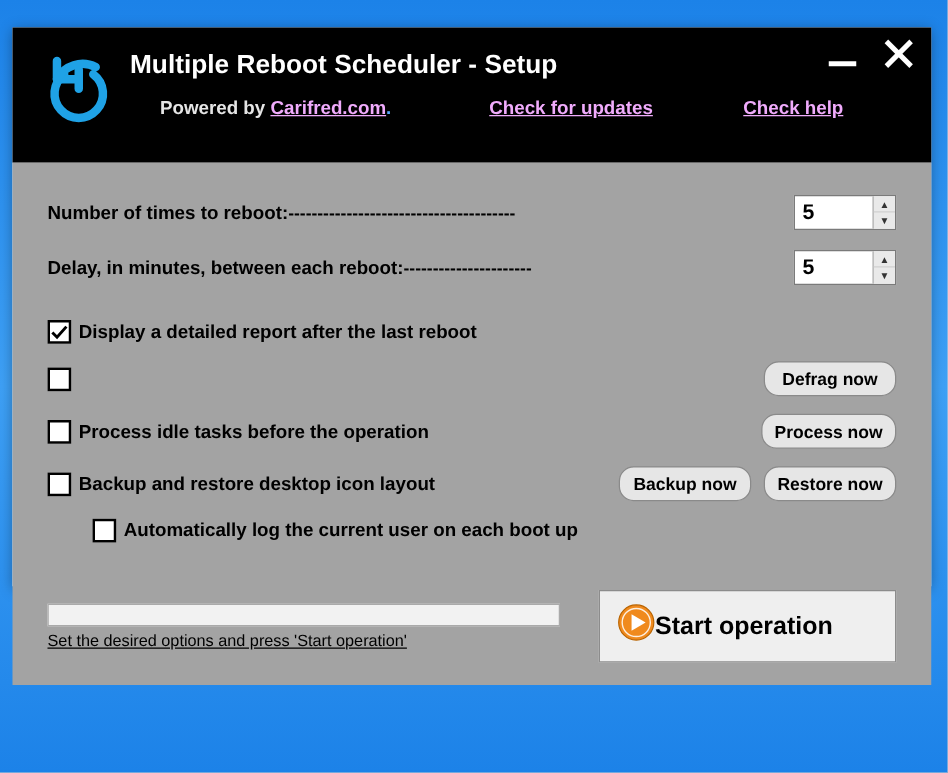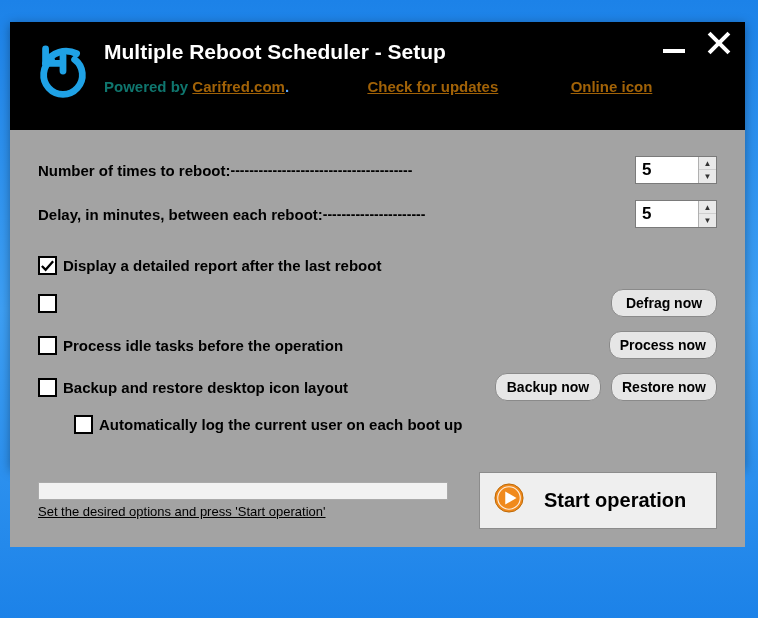--- a/index.html
+++ b/index.html
@@ -50,24 +50,24 @@
     font-weight: bold;
     color: #fff;
     margin-bottom: 14px;
   }
   .title-links {
     font-size: 15px;
     font-weight: bold;
     color: #59a7ff;
   }
   .title-links a {
-    color: #a16207;
+    color: #f0abfc;
     text-decoration: underline;
   }
-  .powered { color: #0f766e; }
+  .powered { color: #e5e5e5; margin-left: 24px; }
   .link-spacer1 { display:inline-block; width: 70px; }
   .link-spacer2 { display:inline-block; width: 64px; }
   .win-controls {
     position: absolute;
     top: 8px;
     right: 14px;
     display: flex;
     align-items: center;
     gap: 18px;
   }
@@ -180,21 +180,21 @@
     margin-top:4px;
     text-decoration:underline;
   }
   .start-btn{
     margin-left:auto;
     background:#efefef;
     border:1px solid #8c8c8c;
     padding: 10px 22px 10px 14px;
     display:flex;
     align-items:center;
-    gap:20px;
+    gap:0;
     cursor:pointer;
     font-weight:bold;
     font-size:20px;
     min-width: 238px;
   }
   .start-btn svg{width:30px;height:30px;}
 </style>
 </head>
 <body>
 
@@ -209,21 +209,21 @@
         <path d="M14 22 A24 24 0 0 1 46 12" fill="none" stroke="#1fa2e6" stroke-width="7" stroke-linecap="round"></path>
       </svg>
     </div>
     <div class="title-stack">
       <div class="app-title">Multiple Reboot Scheduler - Setup</div>
       <div class="title-links">
         <span class="powered">Powered by </span><a href="#">Carifred.com</a><span>.</span>
         <span class="link-spacer1"></span>
         <a href="#">Check for updates</a>
         <span class="link-spacer2"></span>
-        <a href="#">Online icon</a>
+        <a href="#">Check help</a>
       </div>
     </div>
     <div class="win-controls">
       <div class="min-btn">
           <div class="bar"></div>
         </div>
       <div class="close-btn"></div>
     </div>
   </div>
 

